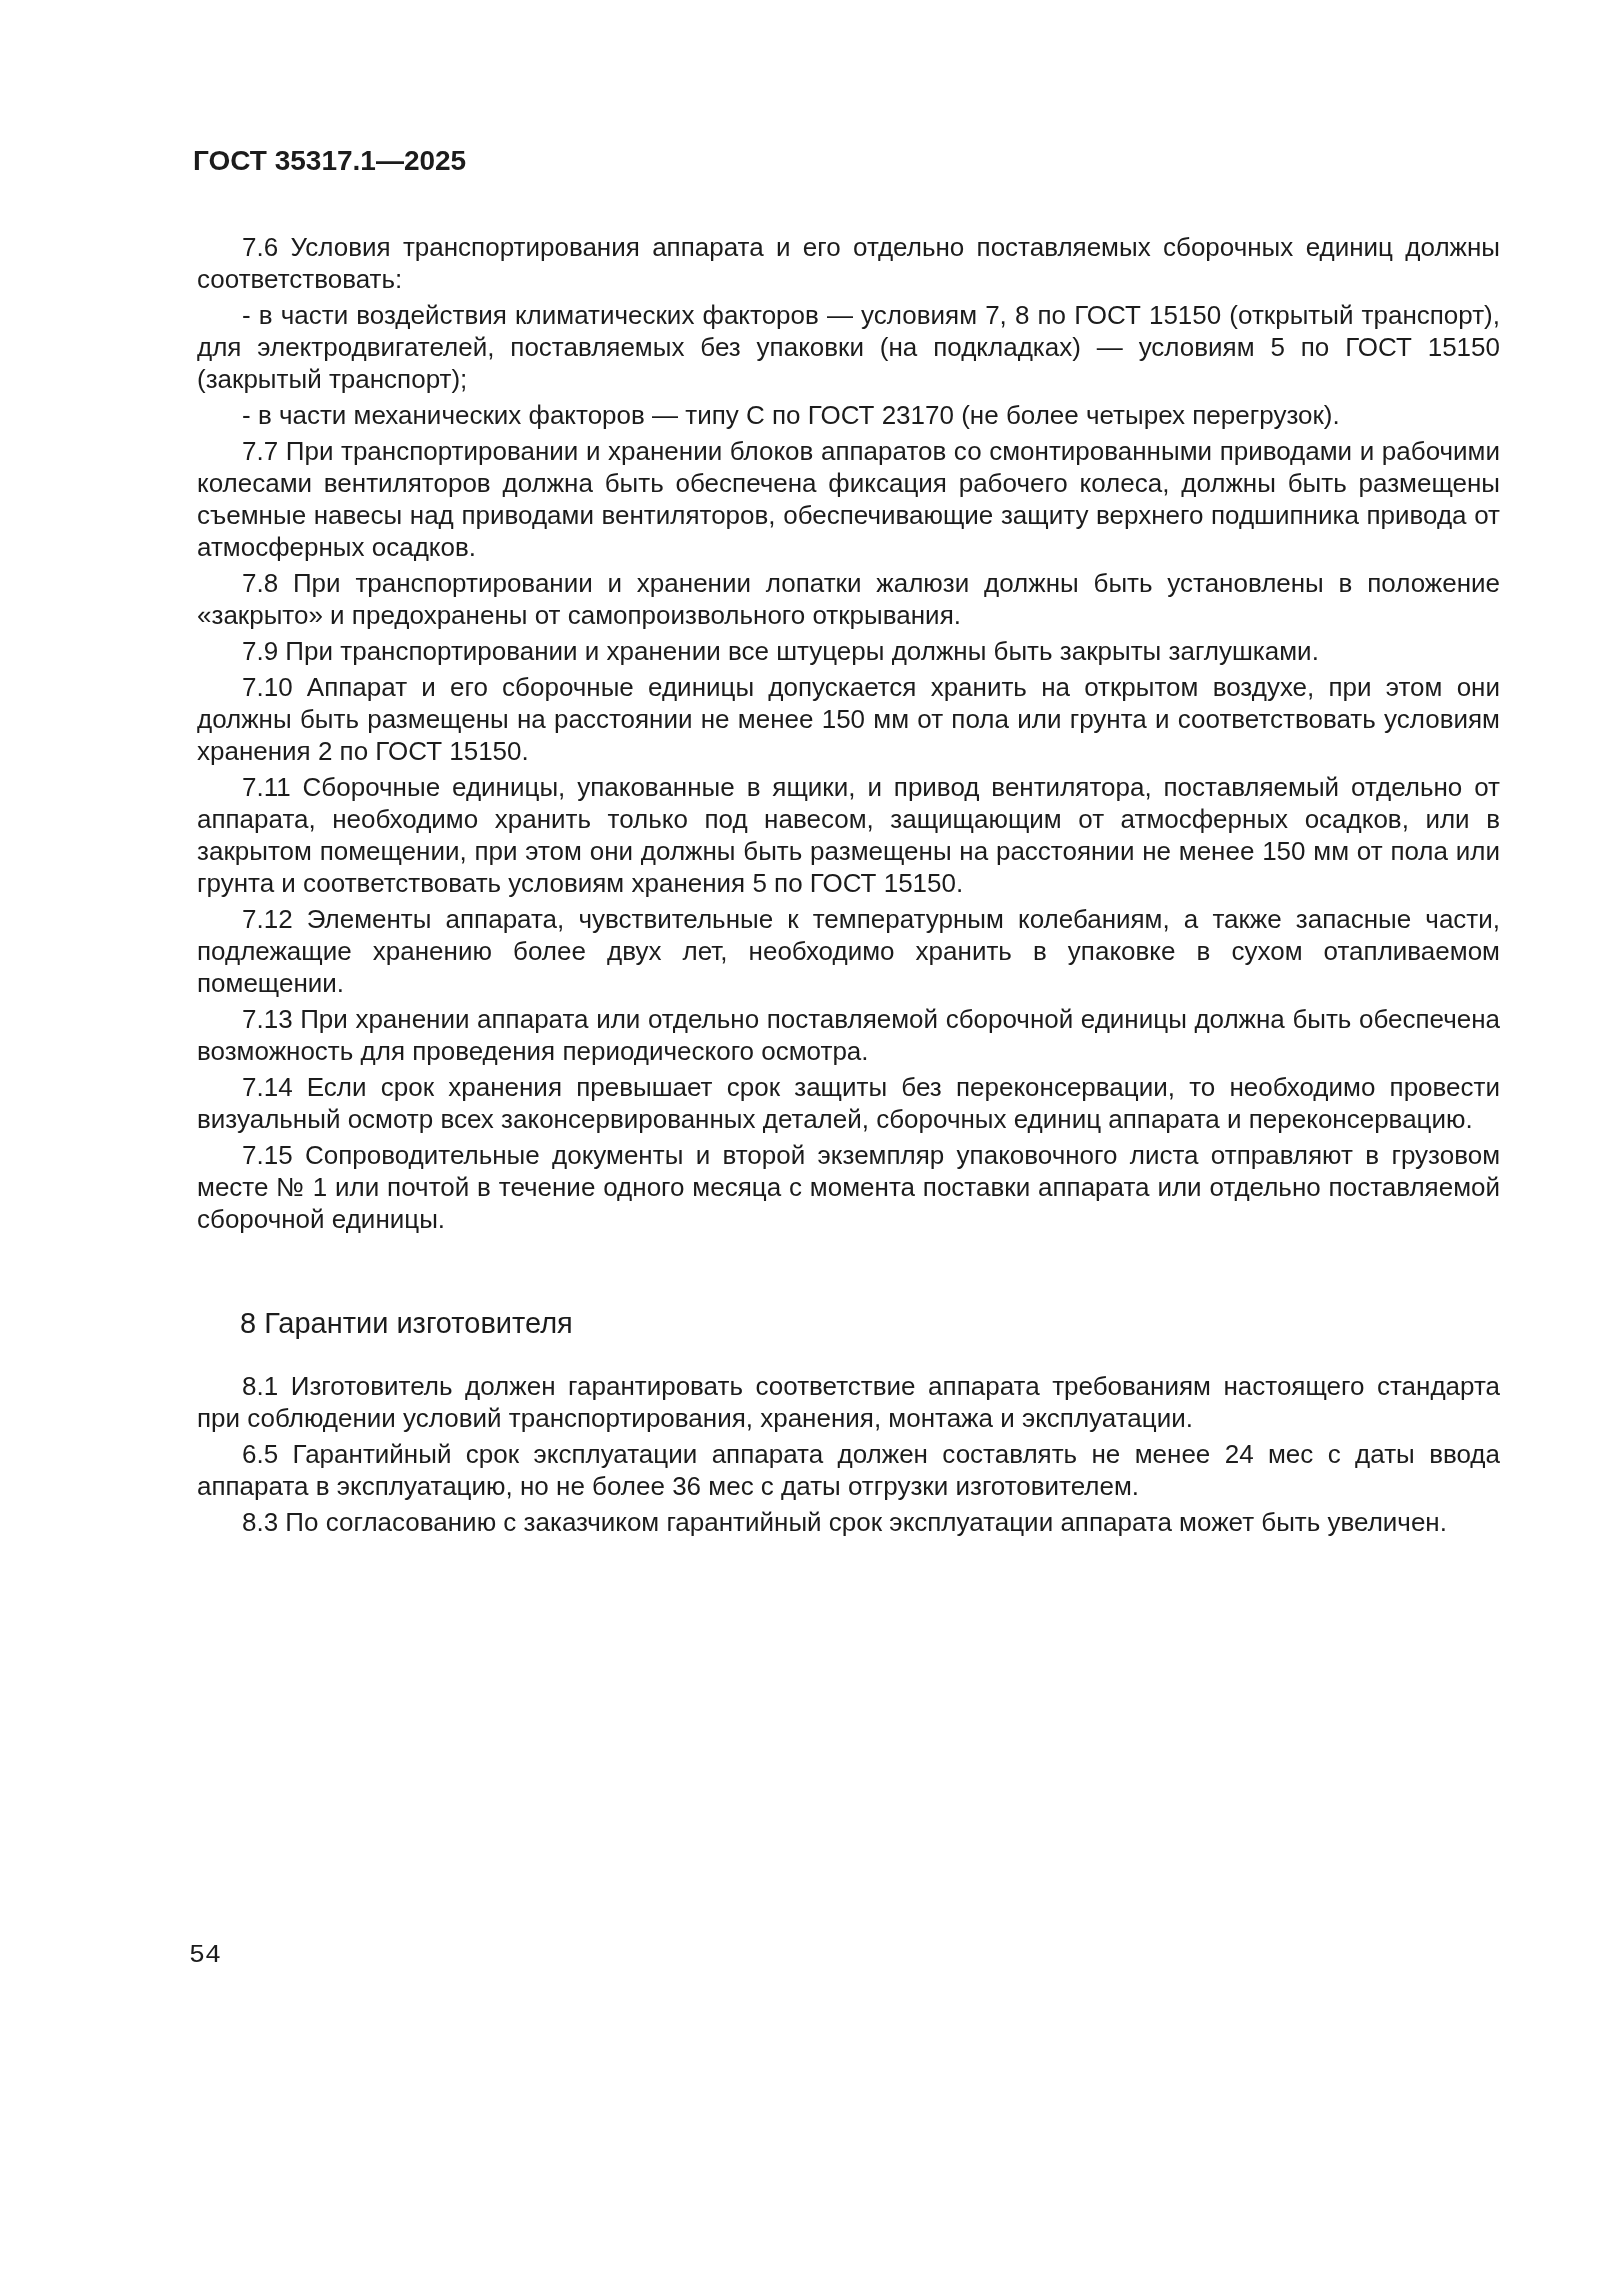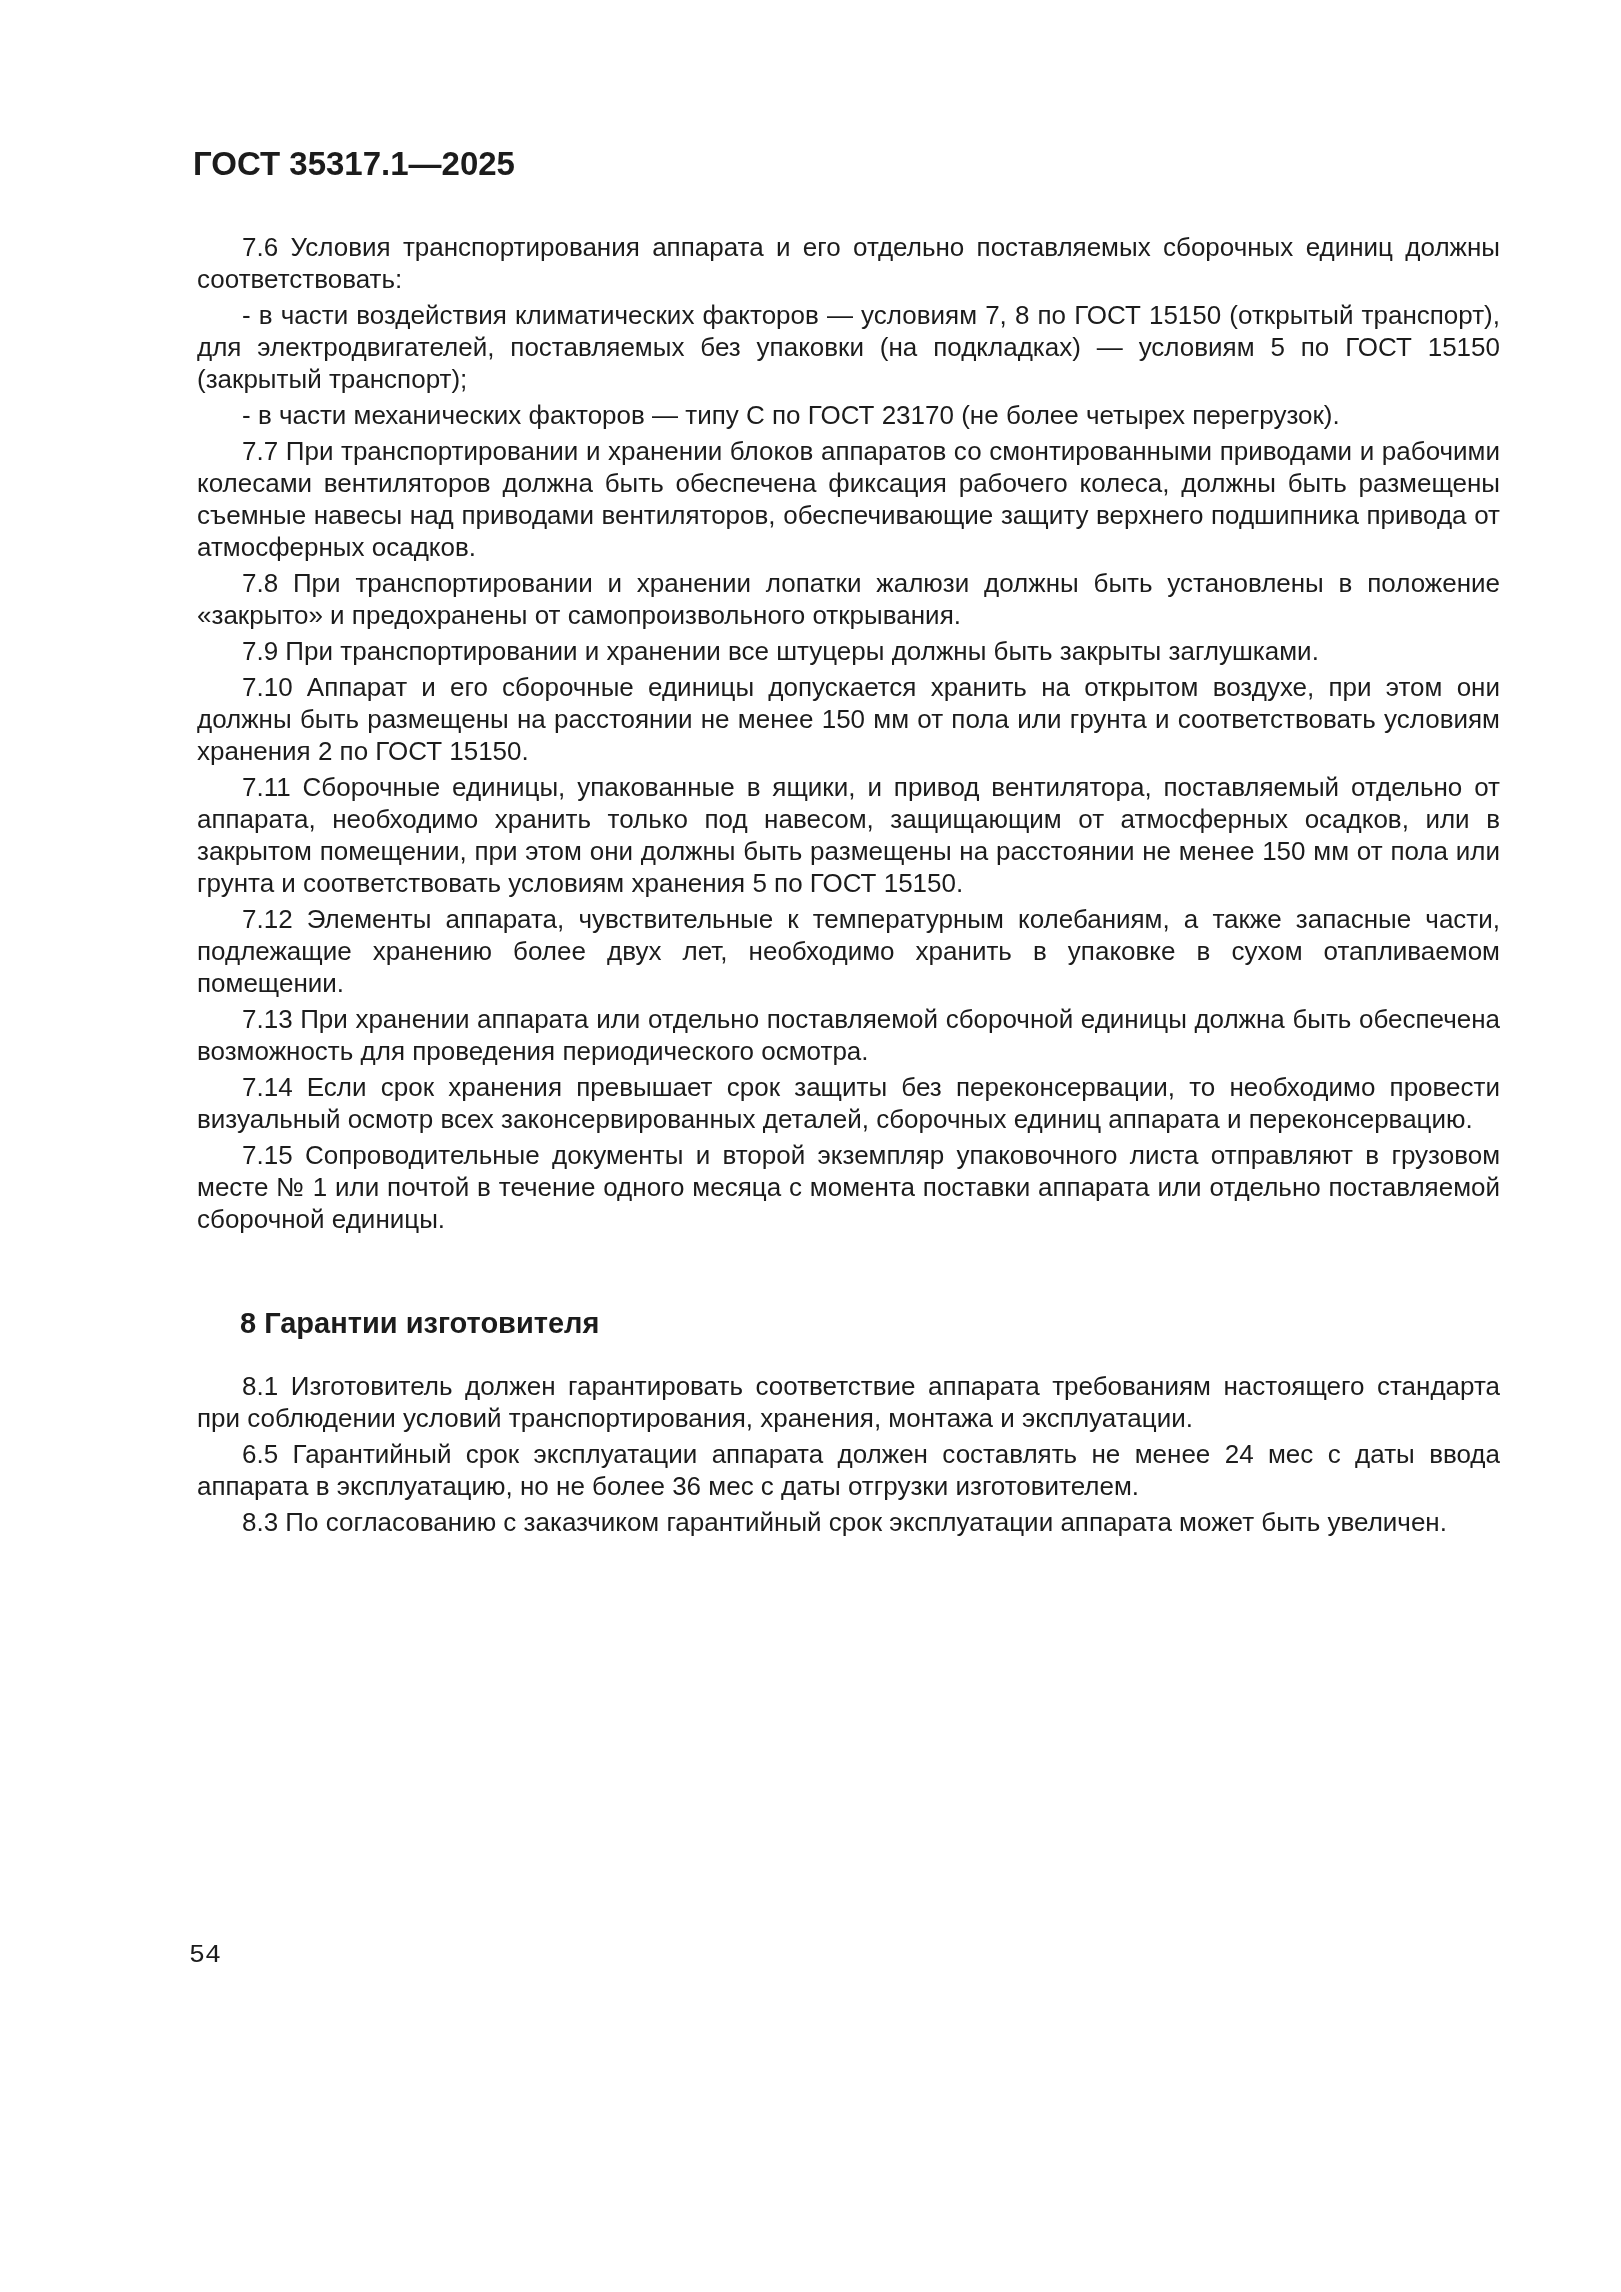--- a/index.html
+++ b/index.html
@@ -12,42 +12,42 @@
     height: 2293px;
     background: #ffffff;
     font-family: "Liberation Sans", sans-serif;
     color: #1c1c1c;
     overflow: hidden;
   }
   .page-header {
     position: absolute;
     left: 193px;
     top: 145px;
-    font-size: 33px;
+    font-size: 28px;
     font-weight: bold;
     white-space: nowrap;
   }
   .content {
     position: absolute;
     left: 193px;
     top: 227px;
     width: 1311px;
   }
   .content p {
     margin: 4px;
     font-size: 26px;
     line-height: 32px;
     text-align: justify;
     text-indent: 45px;
     hyphens: auto;
     -webkit-hyphens: auto;
   }
   .section-heading {
     font-size: 29px;
-    font-weight: bold;
+    font-weight: normal;
     line-height: 39px;
     margin: 69px 0 27.4px 0;
     text-indent: 47px;
   }
   .page-number {
     position: absolute;
     left: 189px;
     top: 1940px;
     font-size: 26.5px;
     font-family: Liberation Mono, monospace;

